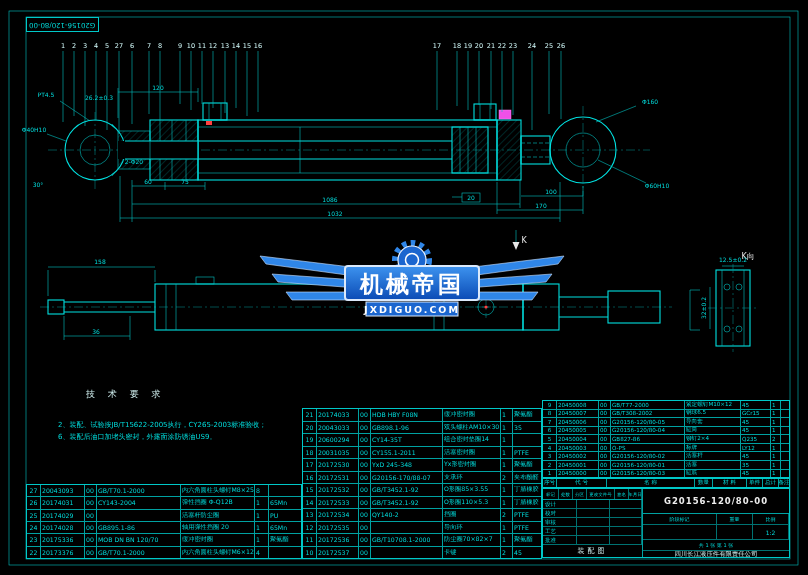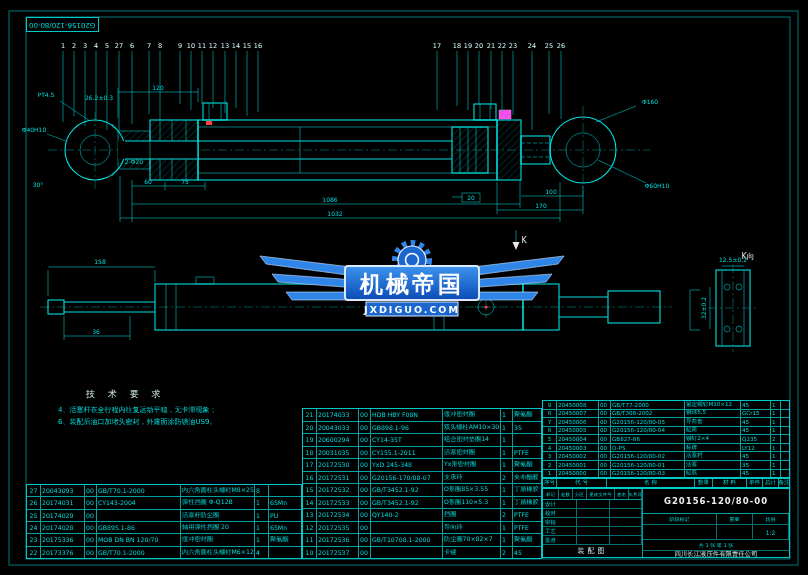--- a/index.html
+++ b/index.html
@@ -20,21 +20,21 @@
            display:flex;align-items:center;justify-content:center;z-index:3;box-sizing:border-box;}
   #doccode span{transform:rotate(180deg);font-size:7px;color:#00dcdc;white-space:nowrap;}
   
   #wm{position:absolute;left:252px;top:236px;width:320px;height:92px;z-index:6;}
   .wm-title{fill:#ffffff;font-size:23px;font-weight:bold;text-anchor:middle;letter-spacing:3px;
             font-family:"DejaVu Sans",sans-serif;}
   .wm-site{fill:#ffffff;font-size:9.5px;font-weight:bold;text-anchor:middle;letter-spacing:2px;
            font-family:"DejaVu Sans",sans-serif;}
   
   #techreq{position:absolute;left:58px;top:388px;width:238px;z-index:2;}
-  .tr-title{color:#cfeeee;font-size:9px;letter-spacing:5px;padding-left:28px;margin-bottom:3px;}
+  .tr-title{color:#cfeeee;font-size:9px;letter-spacing:5px;padding-left:28px;margin-bottom:18px;}
   .tr-line{color:#00dcdc;font-size:7px;line-height:12px;white-space:nowrap;}
   
   .bom{position:absolute;display:flex;flex-direction:column;border:1px solid #00c8c8;
        box-sizing:border-box;z-index:2;background:#000;}
   #bom-left{left:26px;top:484px;width:276px;height:75px;}
   #bom-mid{left:302px;top:408px;width:240px;height:151px;}
   #bom-right{left:542px;top:400px;width:248px;height:78px;}
   .trow{display:flex;flex:1;min-height:0;}
   .trow + .trow{border-top:1px solid rgba(0,190,190,.85);}
   .tcell{border-right:1px solid rgba(0,190,190,.85);overflow:hidden;white-space:nowrap;
@@ -310,21 +310,21 @@
       </g>
       <rect x="93" y="30" width="134" height="34" rx="3" fill="url(#wg)" stroke="#dbe9fb" stroke-width="2"></rect>
       <text x="160" y="56" class="wm-title">机械帝国</text>
       <rect x="114" y="66" width="92" height="14" fill="#1b66cf" stroke="#dbe9fb" stroke-width="1"></rect>
       <text x="160" y="76.5" class="wm-site">JXDIGUO.COM</text>
     </svg>
   </div>
 
   <div id="techreq">
     <div class="tr-title">技 术 要 求</div>
-    <div class="tr-line">4、活塞杆在全行程内往复运动平稳，无卡滞现象；</div>
+    <div class="tr-line">2、装配、试验按JB/T15622-2005执行，CY265-2003标准验收；</div>
     <div class="tr-line">6、装配后油口加堵头密封，外露面涂防锈油US9。</div>
   </div>
 
   <div class="bom" id="bom-left">
       <div class="trow">
         <div class="tcell" style="flex: 0 0 14px;">27</div>
         <div class="tcell" style="flex: 0 0 44px;">20043093</div>
         <div class="tcell" style="flex: 0 0 12px;">00</div>
         <div class="tcell" style="flex: 0 0 84px;">GB/T70.1-2000</div>
         <div class="tcell" style="flex: 0 0 74px;">内六角圆柱头螺钉M8×25</div>

